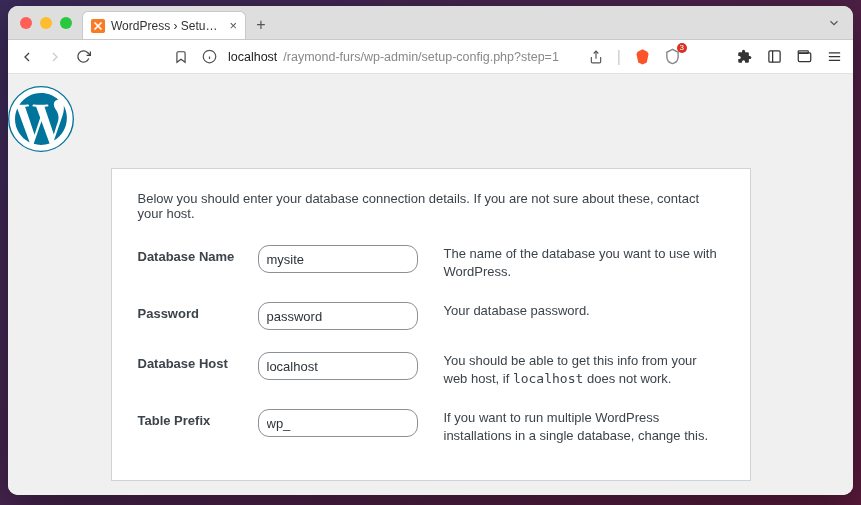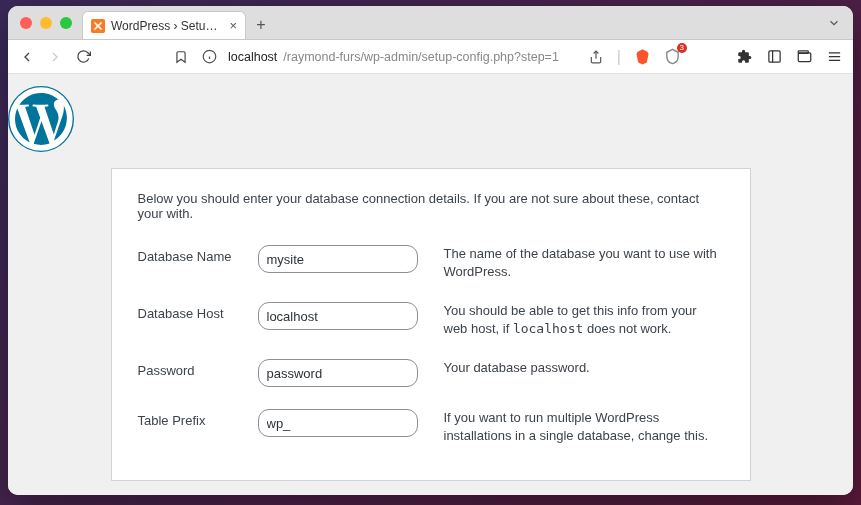--- a/index.html
+++ b/index.html
@@ -28,21 +28,21 @@
   .brave { width: 15px; height: 17px; }
   .shield { position: relative; }
   .shield .badge { position: absolute; top: -5px; right: -6px; background: #d93025; color: #fff; font-size: 8px; border-radius: 7px; padding: 0 3px; line-height: 10px; }
   .content { flex: 1; background: #f0f0f1; overflow: auto; }
   .logo-wrap { text-align: center; padding: 12px 0 10px; }
   .wp-logo { width: 66px; height: 66px; }
   .panel { background: #fff; width: 640px; margin: 6px auto 20px; border: 1px solid #cfd4d9; padding: 22px 26px; }
   .intro { font-size: 13px; color: #3c434a; margin-bottom: 16px; }
   table.form { width: 100%; border-collapse: collapse; }
   table.form td { vertical-align: top; padding: 8px 0 14px; font-size: 13px; color: #3c434a; }
-  .col-label { width: 120px; font-weight: 400; padding-top: 12px !important; }
+  .col-label { width: 120px; font-weight: 700; padding-top: 12px !important; }
   .col-input { width: 170px; }
   .col-desc { padding-left: 16px !important; color: #50575e; line-height: 1.35; }
   input.txt { width: 160px; padding: 4px 8px; font-size: 13px; border: 1px solid #8c8f94; border-radius: 11px; background: #fff; color: #2c3338; height: 28px; }
   input.txt.focused { border: 1px solid #2271b1; box-shadow: 0 0 0 1px #2271b1; outline: none; }
   .code { font-family: Menlo, Consolas, monospace; }
   .sep { color: #ccc; }
   svg { display: block; }
 </style>
 </head>
 <body>
@@ -165,38 +165,38 @@
             <g fill="#00749a">
               <path d="M13 61.26c0 19.1 11.1 35.6 27.2 43.4L17.2 41.7C14.5 47.7 13 54.3 13 61.26z"></path>
               <path d="M93.8 58.8c0-6-2.1-10.1-4-13.3-2.4-4-4.7-7.3-4.7-11.3 0-4.4 3.4-8.5 8.1-8.5.2 0 .4 0 .6 0C85.1 17.9 73.8 13 61.26 13c-16.8 0-31.6 8.6-40.2 21.7 1.1.03 2.2.06 3.1.06 5 0 12.8-.6 12.8-.6 2.6-.15 2.9 3.6.3 4 0 0-2.6.3-5.5.45l17.5 52 10.5-31.5-7.5-20.5c-2.6-.15-5-.45-5-.45-2.6-.15-2.3-4.1.3-4 0 0 7.9.6 12.6.6 5 0 12.8-.6 12.8-.6 2.6-.15 2.9 3.6.3 4 0 0-2.6.3-5.5.45l17.3 51.6 4.8-16C92.1 68.3 93.8 62.8 93.8 58.8z"></path>
               <path d="M62.1 65.5l-14.4 41.8c4.3 1.3 8.8 2 13.5 2 5.6 0 11-1 16-2.7-.13-.2-.25-.43-.35-.67L62.1 65.5z"></path>
               <path d="M103.4 36c.2 1.5.32 3.2.32 5 0 4.9-.9 10.4-3.7 17.3L85.3 101.1c14.4-8.4 24-24 24-41.8 0-8.4-2.1-16.3-5.9-23.2z"></path>
             </g>
           </svg>
       </div>
 
       <div class="panel">
-        <p class="intro">Below you should enter your database connection details. If you are not sure about these, contact your with.</p>
+        <p class="intro">Below you should enter your database connection details. If you are not sure about these, contact your host.</p>
 
         <table class="form">
           <tbody>
               <tr>
             <td class="col-label">Database Name</td>
             <td class="col-input"><input class="txt" value="mysite" style=""></td>
             <td class="col-desc">The name of the database you want to use with WordPress.</td>
           </tr>
           <tr>
+            <td class="col-label">Password</td>
+            <td class="col-input"><input class="txt" value="password" style=""></td>
+            <td class="col-desc">Your database password.</td>
+          </tr>
+          <tr>
             <td class="col-label">Database Host</td>
             <td class="col-input"><input class="txt" value="localhost" style=""></td>
             <td class="col-desc"><span>You should be able to get this info from your web host, if </span><span class="code">localhost</span><span> does not work.</span></td>
-          </tr>
-          <tr>
-            <td class="col-label">Password</td>
-            <td class="col-input"><input class="txt" value="password" style=""></td>
-            <td class="col-desc">Your database password.</td>
           </tr>
           <tr>
             <td class="col-label">Table Prefix</td>
             <td class="col-input"><input class="txt" value="wp_" style=""></td>
             <td class="col-desc">If you want to run multiple WordPress installations in a single database, change this.</td>
           </tr>
         </tbody>
           </table>
 
       </div>

